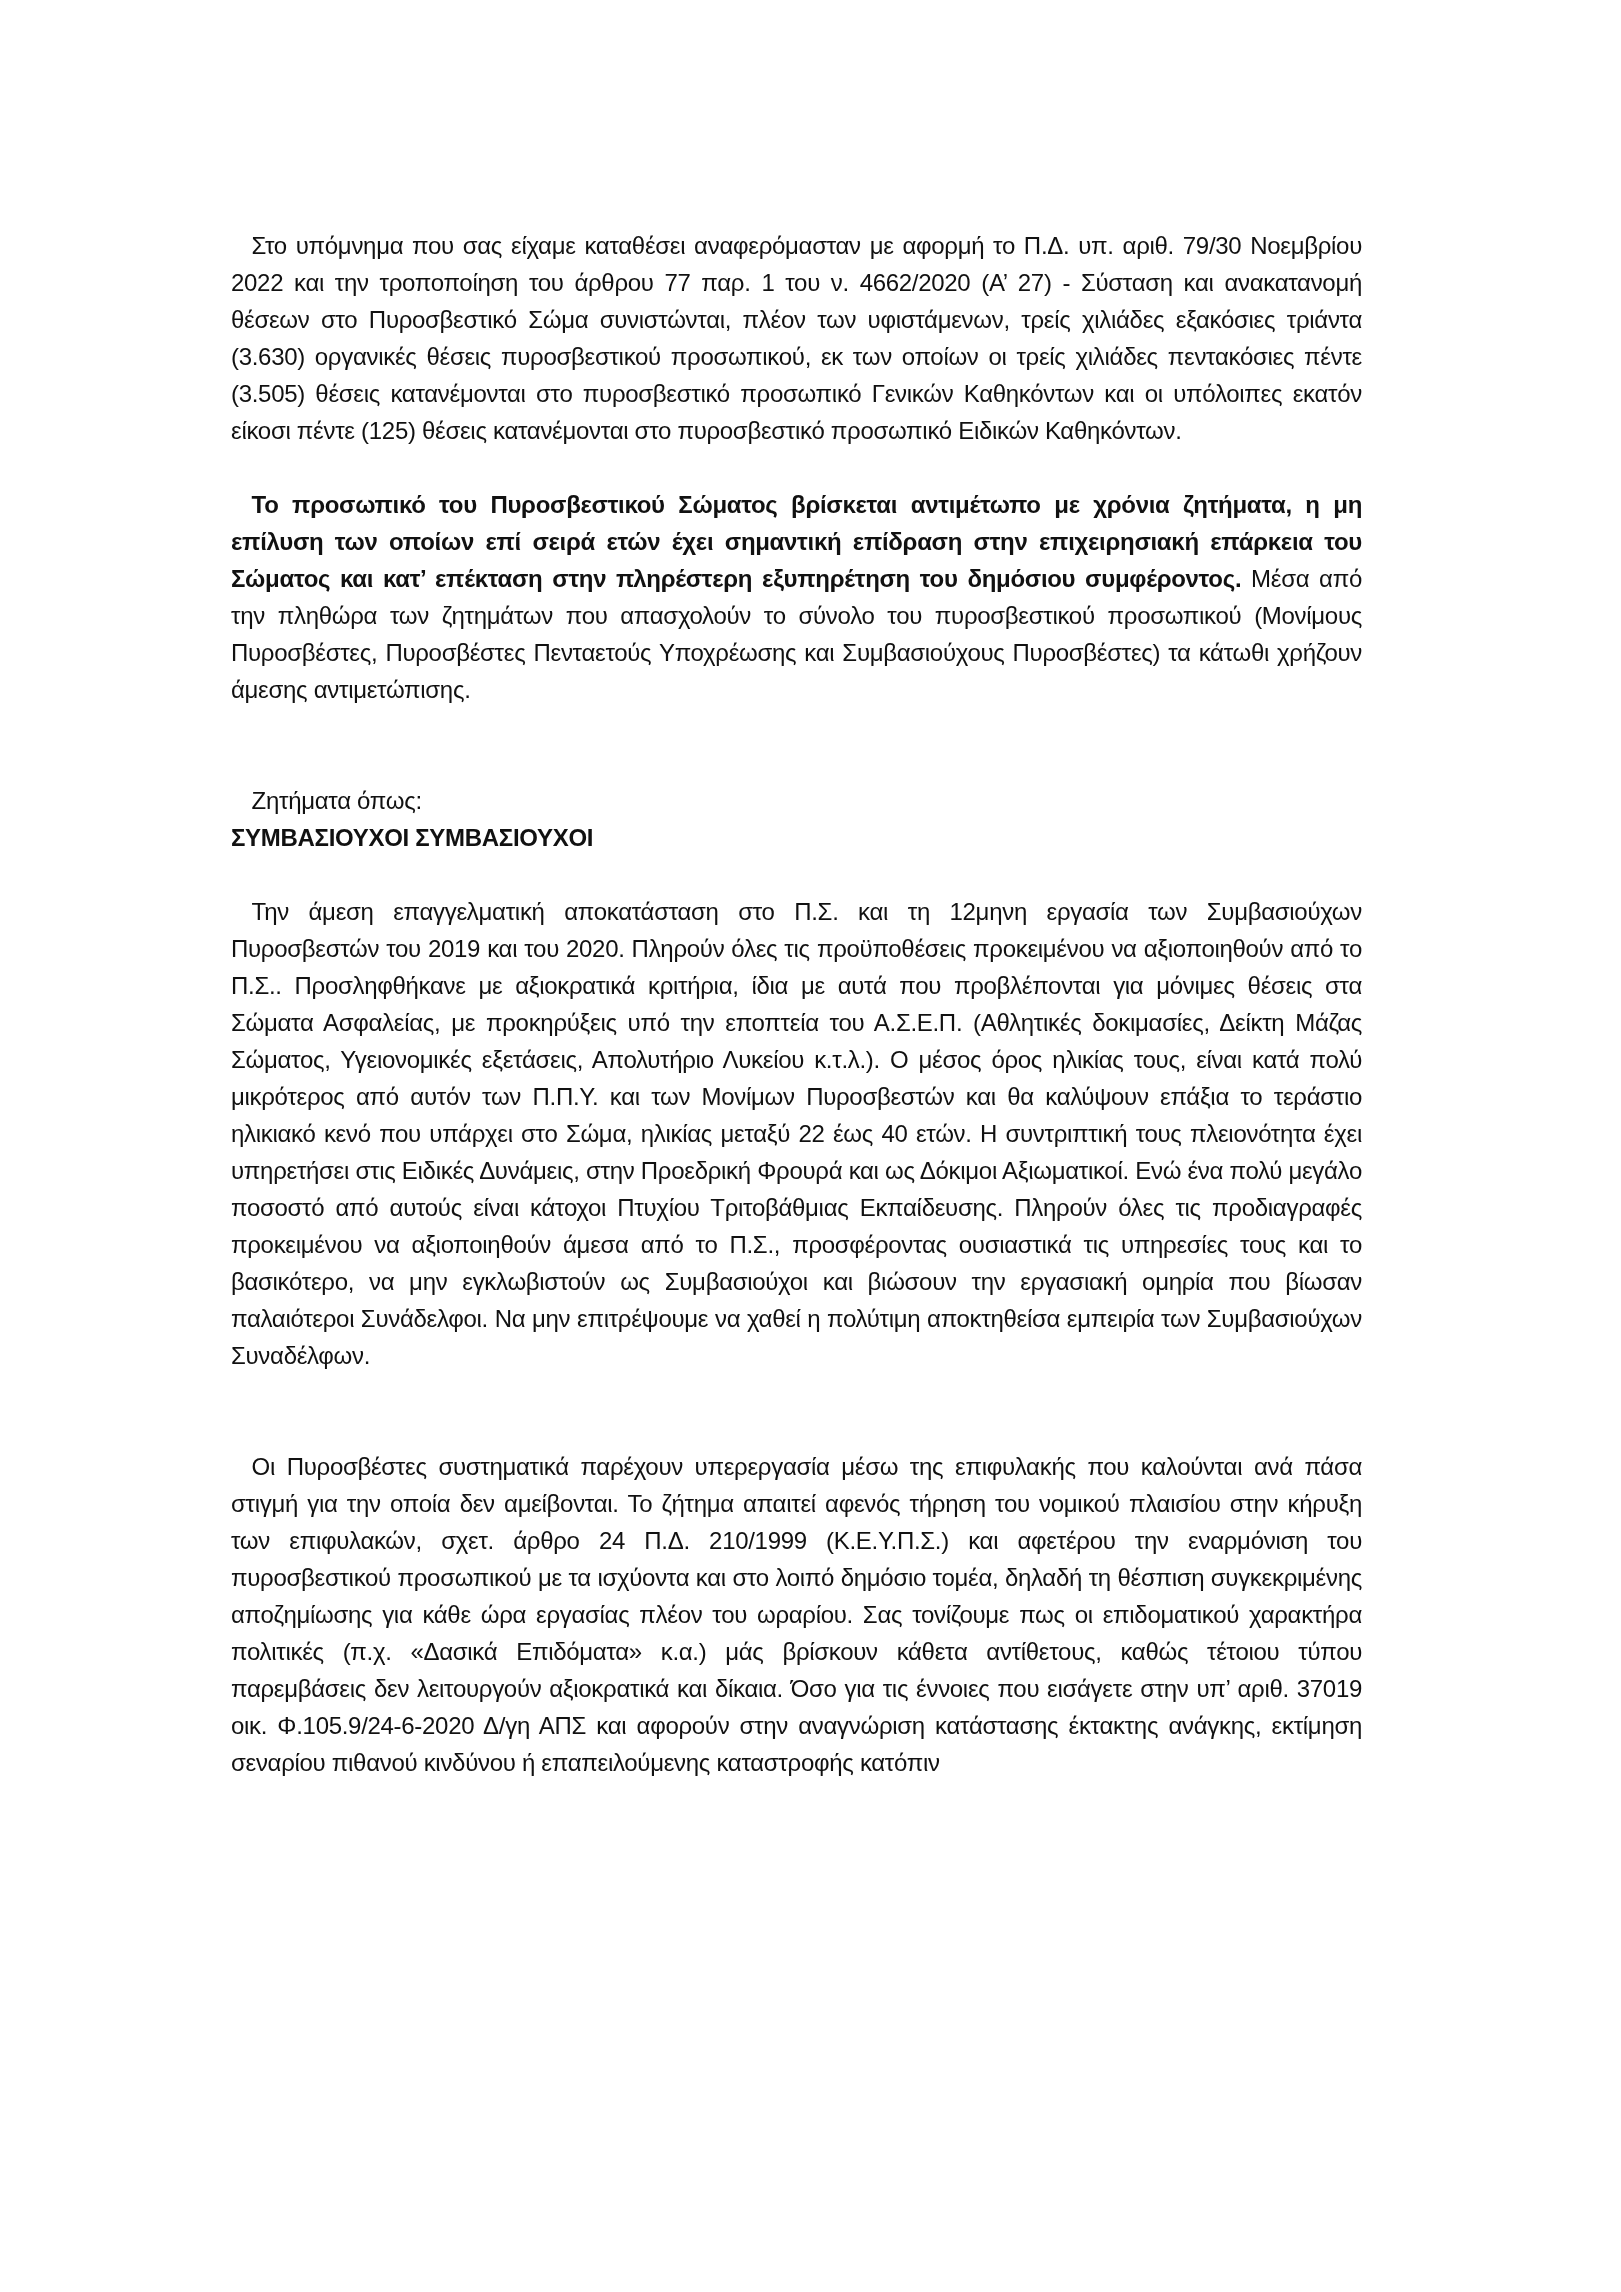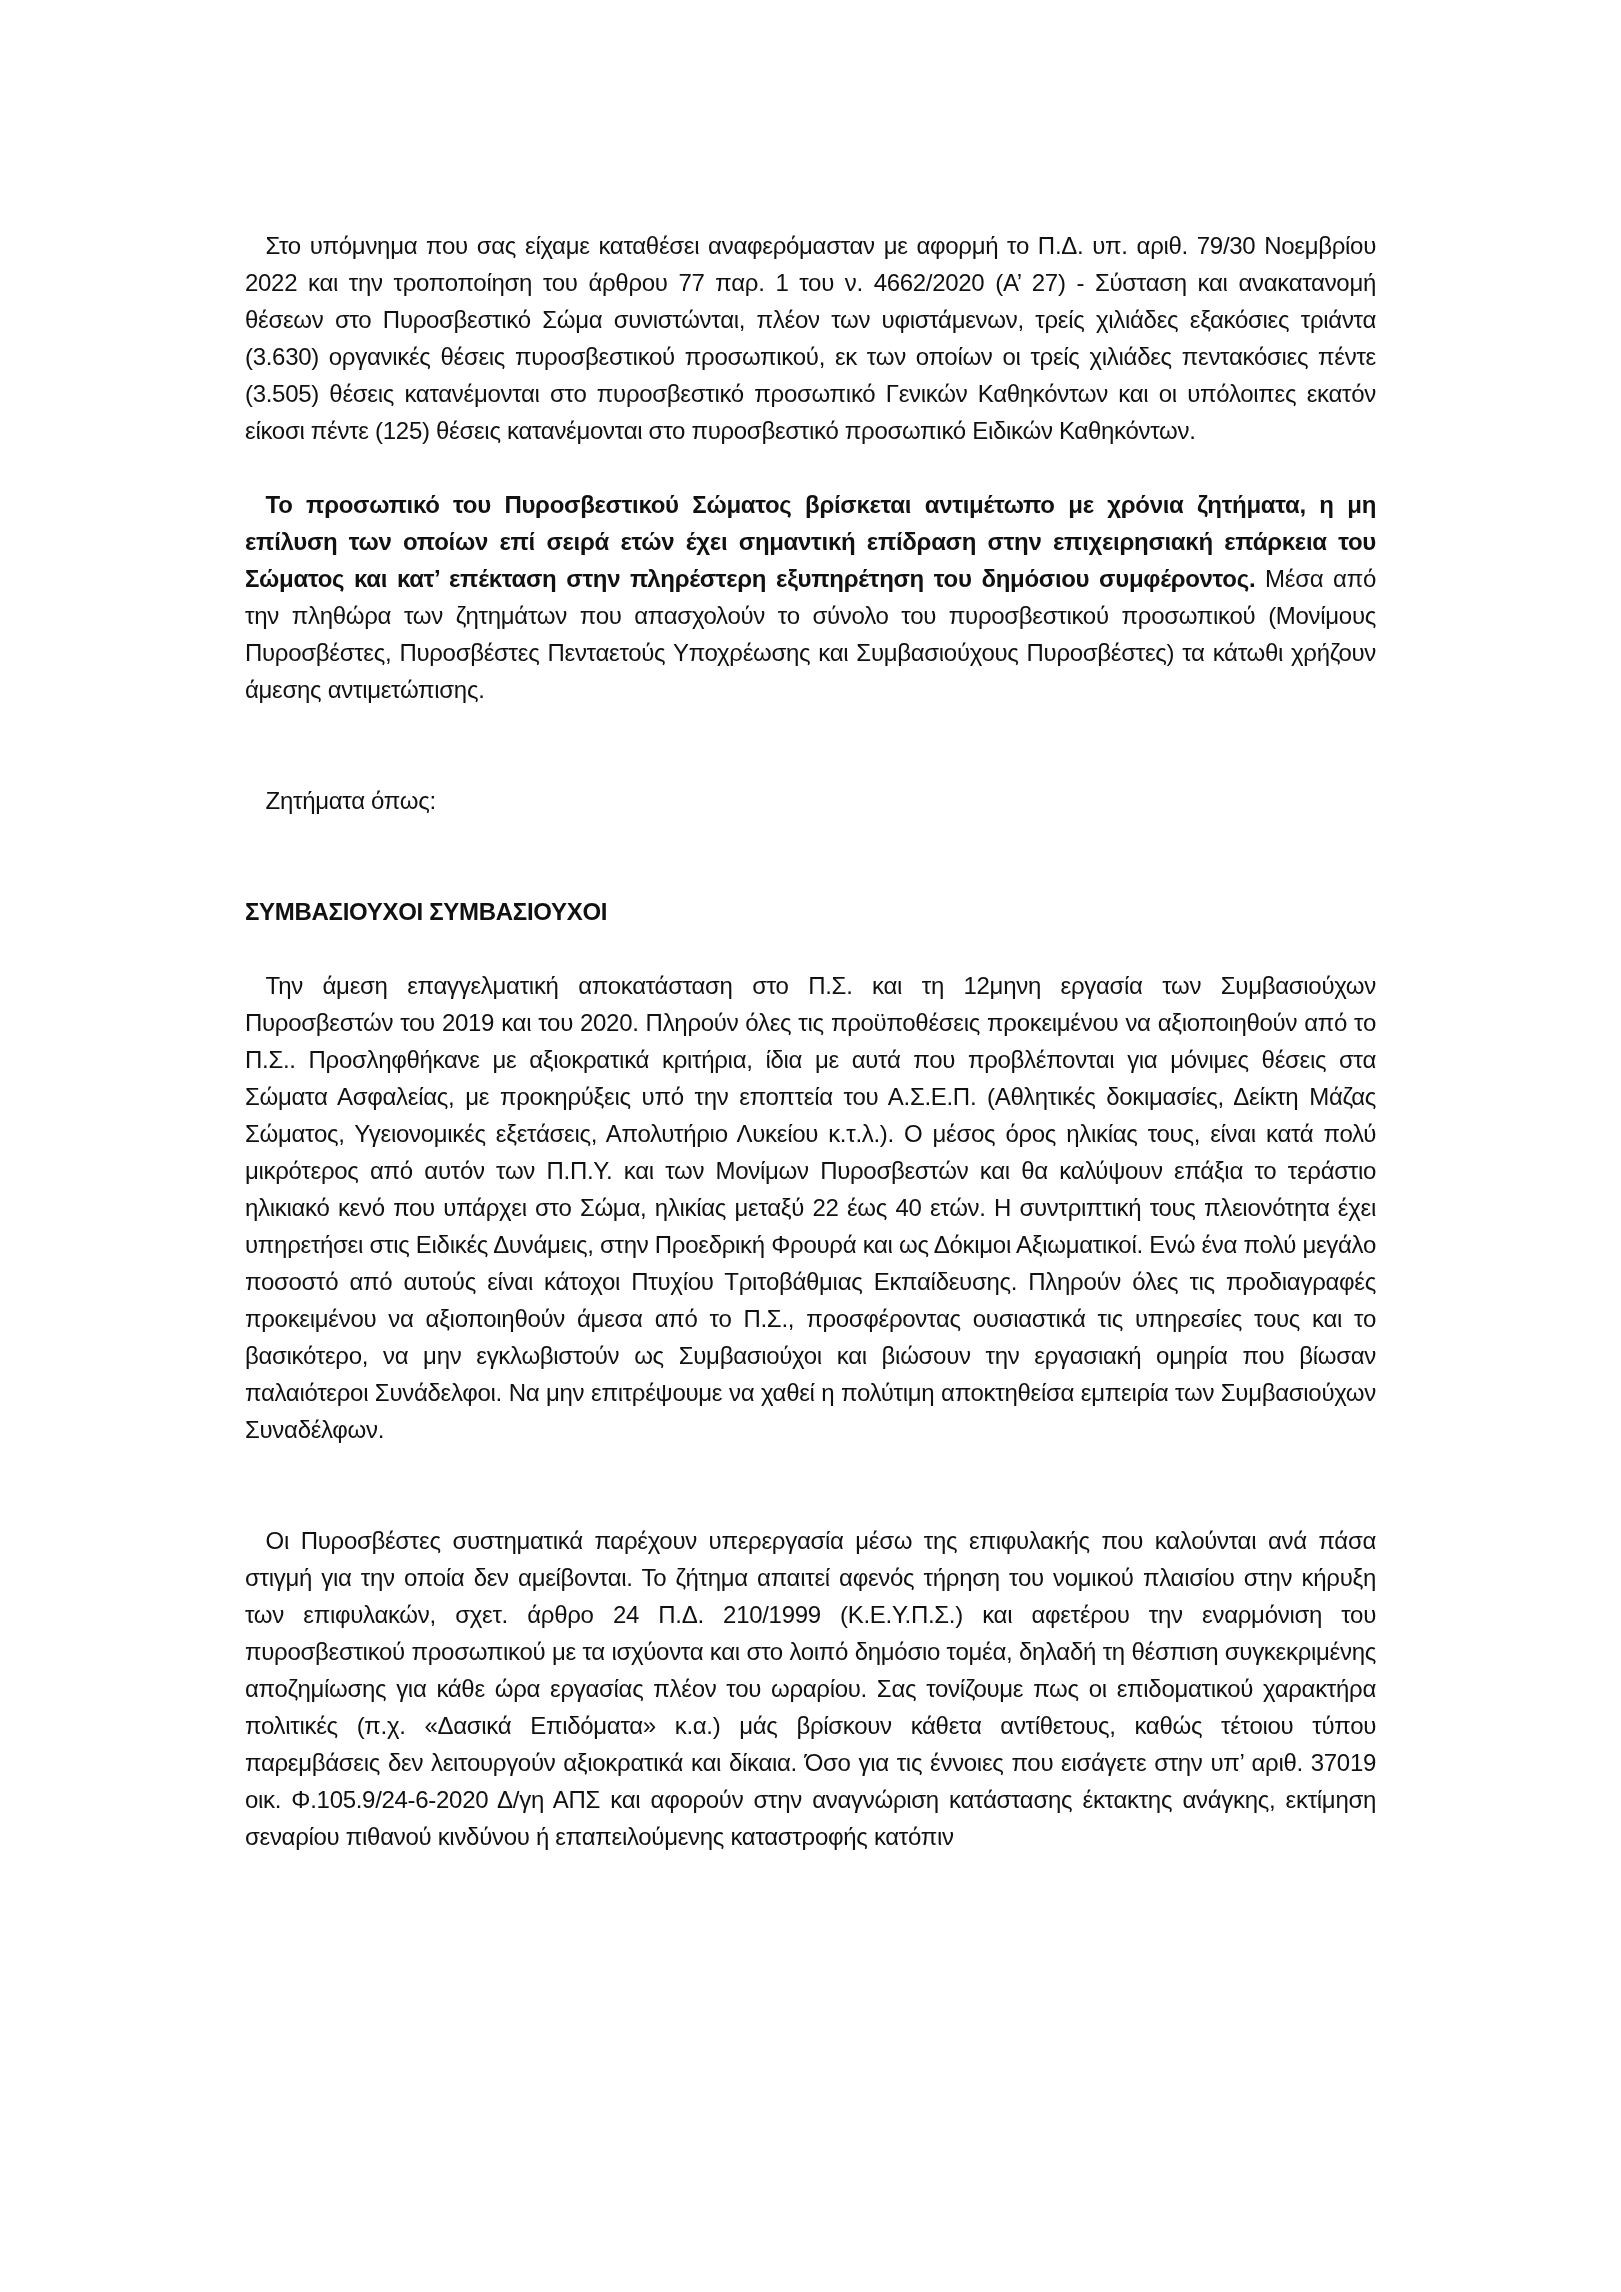--- a/index.html
+++ b/index.html
@@ -1,32 +1,32 @@
 <!DOCTYPE html>
 <html><head>
 <meta charset="utf-8">
 <style>
   html, body { margin: 0; padding: 0; background: #ffffff; }
   body { width: 1621px; height: 2293px; position: relative; overflow: hidden; }
   .page {
     position: absolute;
-    left: 245px;
+    left: 231px;
     top: 227px;
     width: 1131px;
     font-family: "Liberation Sans", sans-serif;
     font-size: 24px;
     line-height: 37px;
     color: #111111;
     letter-spacing: -0.3px;
   }
   p { margin: 0; text-align: justify; }
   .indent { text-indent: 20.6px; }
   .p1 { margin-bottom: 37px; }
   .p2 { margin-bottom: 74px; }
-  .p3 { margin-bottom: 74px; }
+  .p3 { }
   .h { font-weight: bold; margin: 0 0 37px 0; letter-spacing: -0.3px; }
   .p4 { margin-bottom: 74px; margin-top: 36px; }
   b { font-weight: bold; }
 </style>
 </head>
 <body>
 
 <div class="page">
   <p class="indent p1">Στο υπόμνημα που σας είχαμε καταθέσει αναφερόμασταν με αφορμή το Π.Δ. υπ. αριθ. 79/30 Νοεμβρίου 2022 και την τροποποίηση του άρθρου 77 παρ. 1 του ν. 4662/2020 (Α’ 27) - Σύσταση και ανακατανομή θέσεων στο Πυροσβεστικό Σώμα συνιστώνται, πλέον των υφιστάμενων, τρείς χιλιάδες εξακόσιες τριάντα (3.630) οργανικές θέσεις πυροσβεστικού προσωπικού, εκ των οποίων οι τρείς χιλιάδες πεντακόσιες πέντε (3.505) θέσεις κατανέμονται στο πυροσβεστικό προσωπικό Γενικών Καθηκόντων και οι υπόλοιπες εκατόν είκοσι πέντε (125) θέσεις κατανέμονται στο πυροσβεστικό προσωπικό Ειδικών Καθηκόντων.</p>
 

